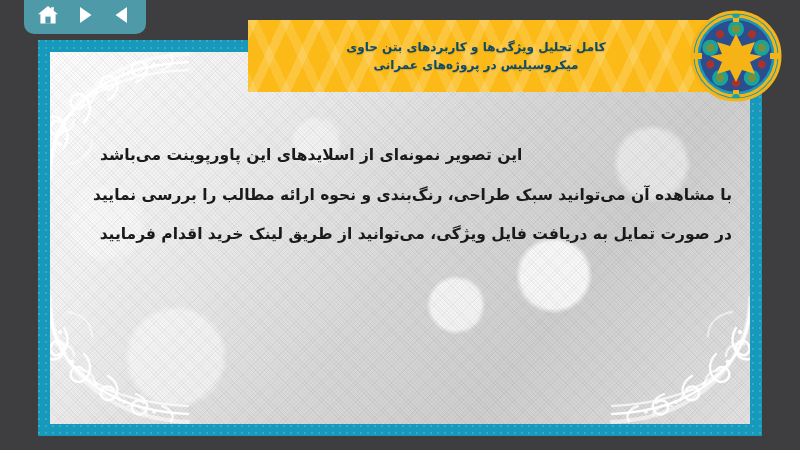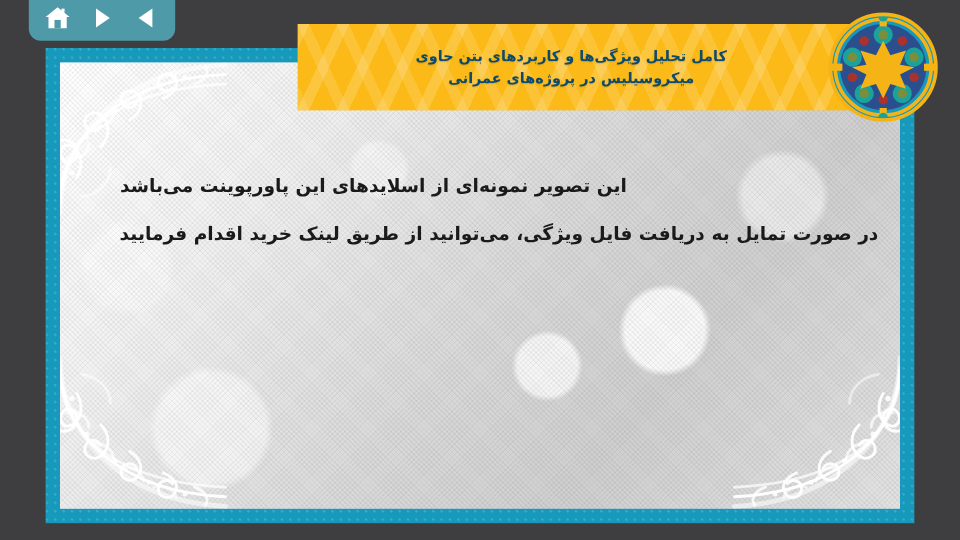--- a/index.html
+++ b/index.html
@@ -321,20 +321,21 @@
         <circle cx="74" cy="22" r="2"></circle>
         <circle cx="104" cy="12" r="1.8"></circle>
         <circle cx="10" cy="92" r="2.2"></circle>
       </g>
     </svg>
 
     <div id="notch"></div>
 
     <div id="body-text">
       <span class="line">این تصویر نمونه‌ای از اسلایدهای این پاورپوینت می‌باشد</span>
+      <span class="line">با مشاهده آن می‌توانید سبک طراحی، رنگ‌بندی و نحوه ارائه مطالب را بررسی نمایید</span>
       <span class="line">در صورت تمایل به دریافت فایل ویژگی، می‌توانید از طریق لینک خرید اقدام فرمایید</span>
     </div>
 
   </div>
 
   <div id="titlebar">
     <div id="title-teal"></div>
     <div id="title-gold">
       <div id="title-text">کامل تحلیل ویژگی‌ها و کاربردهای بتن حاوی
 میکروسیلیس در پروژه‌های عمرانی</div>

